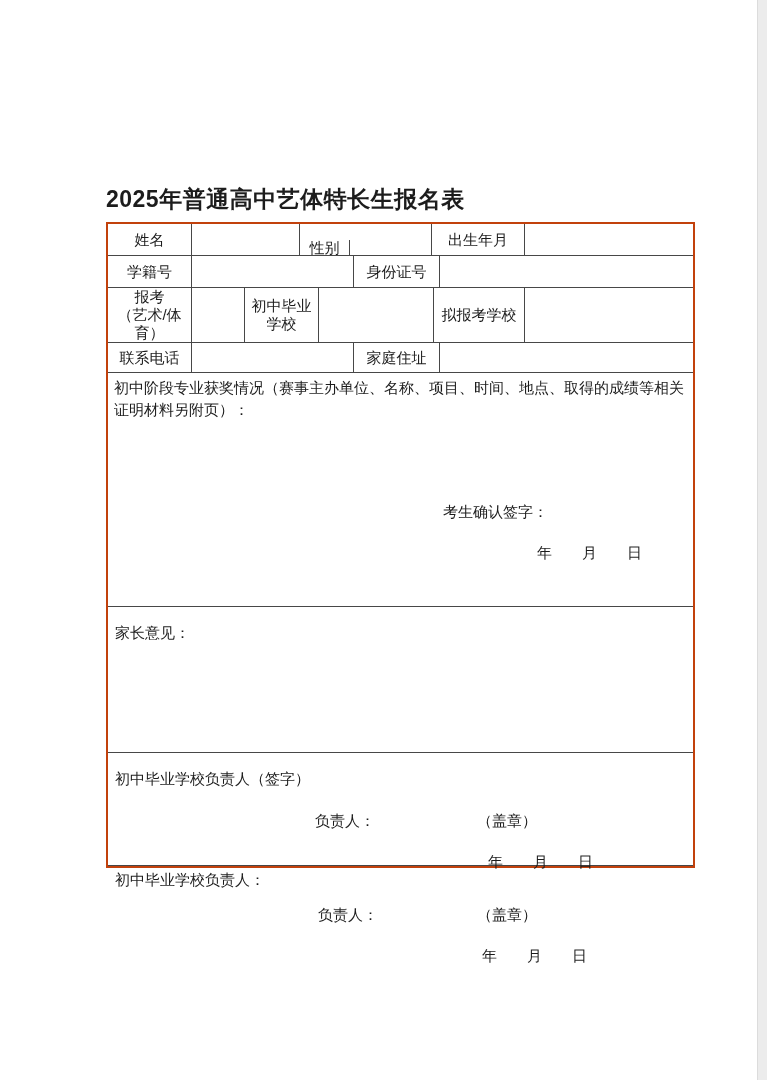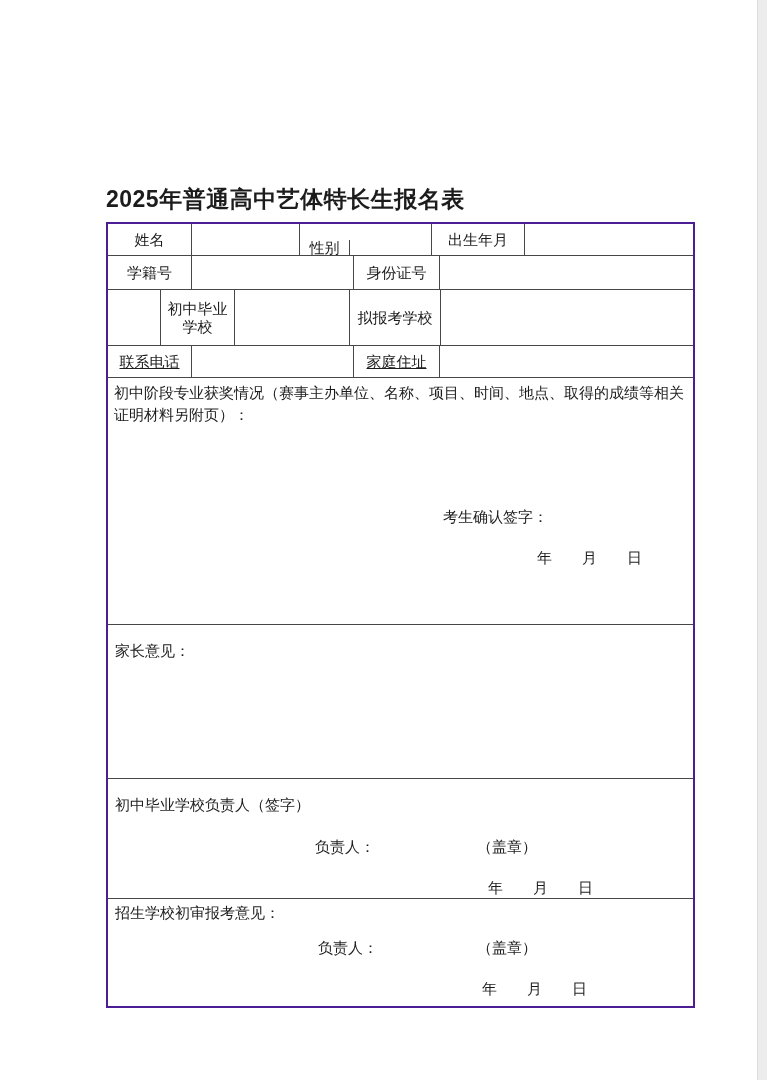--- a/index.html
+++ b/index.html
@@ -12,22 +12,22 @@
   .page-edge {
     position:absolute; top:0; right:0; width:9px; height:1080px;
     background:#ececec; border-left:1px solid #dcdcdc;
   }
   .doc-title {
     position:absolute; left:106px; top:184px; width:589px;
     text-align:left; font-size:23px; font-weight:bold;
     letter-spacing:0.5px; white-space:nowrap;
   }
   .form-table {
-    position:absolute; left:106px; top:222px; width:589px; height:786px;
-    border:2px solid #4c1d95; box-sizing:border-box;
+    position:absolute; left:106px; top:222px; width:589px; height:646px;
+    border:2px solid #c2410c; box-sizing:border-box;
     font-size:15px;
   }
   .frow { display:flex; border-bottom:1.5px solid #474747; box-sizing:border-box; }
   .fcell {
     border-right:1.5px solid #474747; box-sizing:border-box;
     display:flex; align-items:center; justify-content:center;
     text-align:center; line-height:18px; overflow:hidden;
   }
   .fcell.end { border-right:none; flex:1; }
   .pre { white-space:pre-line; }
@@ -38,21 +38,21 @@
   .section.last { border-bottom:none; }
   .awards-heading {
     position:absolute; left:6px; top:4px; right:7px;
     line-height:22px; text-align:left;
   }
   .abs { position:absolute; white-space:pre; line-height:20px; }
   
   .h-r1 { height:32px; }
   .h-r2 { height:34px; }
   .h-r3 { height:56px; }
-  .h-r4 { height:32px;text-decoration:underline; }
+  .h-r4 { height:32px; }
   .h-awards { height:247px; }
   .h-parent { height:154px; }
   .h-junior { height:120px;padding-left:36px; }
   .h-admit { flex:1; }
   .rows-col { display:flex; flex-direction:column; height:100%; }
   
   .w84 { width:84px; } .w108 { width:108px; } .w50 { width:50px;margin-top:16px; }
   .w82 { width:82px; } .w93 { width:93px; } .w162 { width:162px; }
   .w86 { width:86px; } .w53 { width:53px; } .w74 { width:74px; }
   .w115 { width:115px; } .w91 { width:91px; }
@@ -77,20 +77,25 @@
     </div>
 
     <div class="frow h-r2">
       <div class="fcell w84">学籍号</div>
       <div class="fcell w162"></div>
       <div class="fcell w86">身份证号</div>
       <div class="fcell end"></div>
     </div>
 
     <div class="frow h-r3">
+      <div class="fcell w84">
+          <span class="pre">报考
+（艺术/体
+育）</span>
+        </div>
       <div class="fcell w53"></div>
       <div class="fcell w74">
           <span class="pre">初中毕业
 学校</span>
         </div>
       <div class="fcell w115"></div>
       <div class="fcell w91">拟报考学校</div>
       <div class="fcell end"></div>
     </div>
 
@@ -112,20 +117,20 @@
     </div>
 
     <div class="section h-junior">
       <div class="abs" style="left:7px; top:16px;">初中毕业学校负责人（签字）</div>
       <div class="abs" style="left:207px; top:58px;">负责人：</div>
       <div class="abs" style="left:369px; top:58px;">（盖章）</div>
       <div class="abs" style="left:380px; top:99px;">年　　月　　日</div>
     </div>
 
     <div class="section h-admit last">
-      <div class="abs" style="left:7px; top:4px;">招生学校初审报考意见：</div>
+      <div class="abs" style="left:7px; top:4px;">初中毕业学校负责人：</div>
       <div class="abs" style="left:210px; top:39px;">负责人：</div>
       <div class="abs" style="left:369px; top:39px;">（盖章）</div>
       <div class="abs" style="left:374px; top:80px;">年　　月　　日</div>
     </div>
 
   </div>
 </div>
 
 </body></html>

